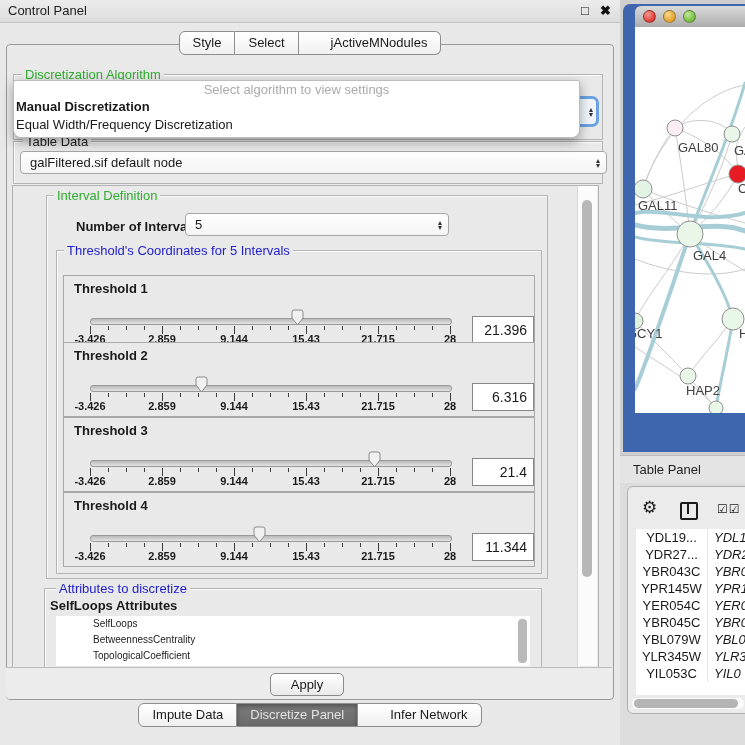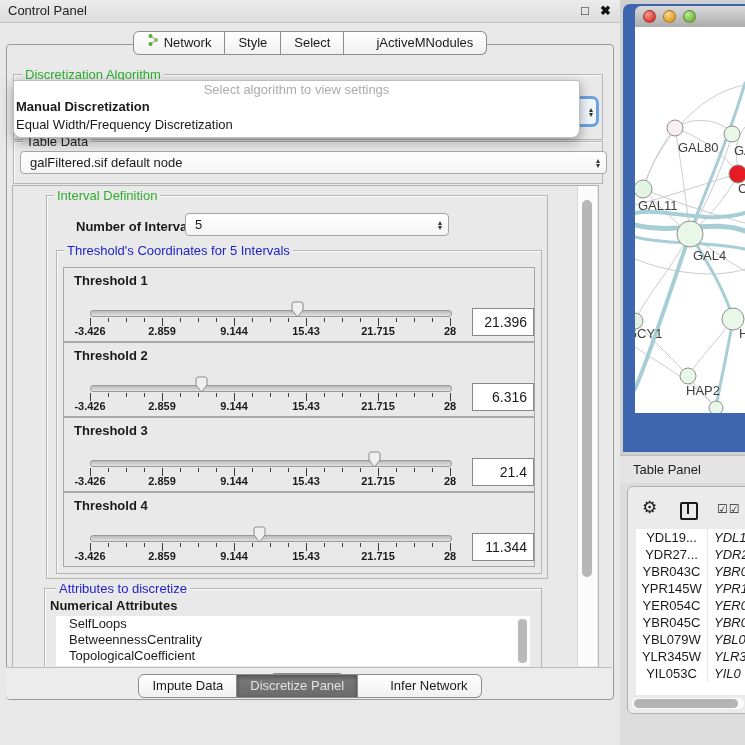--- a/index.html
+++ b/index.html
@@ -13,21 +13,21 @@
   #cp-header{left:0;top:0;width:620px;height:22px;
      background:linear-gradient(#ececec,#dcdcdc);border-bottom:1px solid #c2c2c2;}
   #cp-title{left:8px;top:0;line-height:22px;font-size:13px;color:#222;}
   .win-ctl{top:2px;font-size:13px;line-height:18px;color:#111;cursor:default;}
   #float-btn{left:581px;font-weight:bold;}
   #close-btn{left:600px;font-weight:bold;}
 
   
   .tabbar{display:flex;justify-content:center;}
   #top-tabbar{left:0;top:31px;width:620px;z-index:6;}
-  #bottom-tabbar{left:0;top:674px;width:620px;z-index:6;align-items:flex-end;}
+  #bottom-tabbar{left:0;top:703px;width:620px;z-index:6;align-items:flex-end;}
   .tab{height:22px;line-height:22px;padding:0 13px;font-size:13px;
        background:linear-gradient(#ffffff,#f0f0f0);border:1px solid #8d8d8d;
        border-left:none;display:flex;align-items:center;gap:5px;cursor:default;}
   .tab:first-child{border-left:1px solid #8d8d8d;border-radius:6px 0 0 6px;}
   .tab:last-child{border-radius:0 6px 6px 0;padding-left:32px;}
   .tab.sel{background:linear-gradient(#7a7a7a,#6b6b6b);color:#e2e2e2;
        box-shadow:inset 0 2px 4px rgba(0,0,0,.35);}
 
   
   #content-box{left:6px;top:44px;width:606px;height:654px;background:#e9e9e9;
@@ -88,21 +88,21 @@
   .tick-label{position:absolute;top:57px;transform:translateX(-50%);
       font-size:11px;font-weight:bold;color:#1a1a1a;white-space:nowrap;}
   .th-value{position:absolute;left:408px;top:40px;width:54px;height:26px;
       background:#ffffff;border:1px solid #878787;font-size:14px;line-height:26px;
       text-align:right;padding-right:6px;}
 
   
   #attr-group{left:44px;top:588px;width:496px;height:78px;}
   #attr-subtitle{left:50px;top:598px;font-size:13px;font-weight:bold;}
   #attr-list{left:56px;top:616px;width:459px;height:50px;background:#ffffff;overflow:hidden;}
-  .attr-item{font-size:13px;line-height:16px;padding-left:13px;white-space:nowrap;}
+  .attr-item{font-size:10px;line-height:16px;padding-left:13px;white-space:nowrap;margin-left:24px;}
   #attr-scroll{left:515px;top:616px;width:15px;height:50px;background:#fdfdfd;}
   #attr-thumb{left:3px;top:3px;width:9px;height:44px;background:#b9b9b9;border-radius:4px;}
 
   
   #apply-row{left:6px;top:667px;width:606px;height:31px;background:#ececec;
       border-top:1px solid #bdbdbd;border-radius:0 0 4px 4px;}
   #apply-btn{left:264px;top:5px;width:72px;height:21px;
       background:linear-gradient(#ffffff,#e9e9e9);border:1px solid #8a8a8a;
       border-radius:5px;font-size:13px;text-align:center;line-height:21px;cursor:default;}
 
@@ -150,30 +150,20 @@
   <div id="control-panel" class="abs">
 
     <div id="cp-header" class="abs">
       <div id="cp-title" class="abs">Control Panel</div>
       <div id="float-btn" class="abs win-ctl">□</div>
       <div id="close-btn" class="abs win-ctl">✖</div>
     </div>
 
     <div id="top-tabbar" class="abs tabbar">
         <div class="tab">
-          <span><svg width="12" height="14" viewBox="0 0 12 14">
-              <line x1="3.5" y1="3" x2="9" y2="7" stroke="#999" stroke-width="1"></line>
-              <line x1="3.5" y1="11" x2="9" y2="7" stroke="#999" stroke-width="1"></line>
-              <circle cx="3.5" cy="3" r="2" fill="#55aa33"></circle>
-              <circle cx="3.5" cy="11" r="2" fill="#55aa33"></circle>
-              <circle cx="9" cy="7" r="2" fill="#7dc455"></circle>
-            </svg></span>
-          <span>Network</span>
-        </div>
-        <div class="tab">
           <span>Style</span>
         </div>
         <div class="tab">
           <span>Select</span>
         </div>
         <div class="tab">
           <span>jActiveMNodules</span>
         </div>
       </div>
 
@@ -222,21 +212,21 @@
       <span class="val">5</span>
       <span class="spin">
         <span>▴</span>
         <span>▾</span>
       </span>
     </div>
 
     <div id="thresholds-group" class="abs group">
       <span class="group-title t-blue" style="left:7px">Threshold's Coordinates for 5 Intervals</span>
       <div id="th-panels">
-          <div class="th-panel" style="top: 16px;">
+          <div class="th-panel" style="top: 24px;">
             <div class="th-label">Threshold 1</div>
             <div class="th-track"></div>
             <div class="th-handle" style="left: 227.291px;"><svg width="13" height="17" viewBox="0 0 13 17">
                 <path d="M1,3 Q1,1 3,1 L10,1 Q12,1 12,3 L12,9 L6.5,16 L1,9 Z" fill="#f0f0f0" stroke="#8b8b8b" stroke-width="1"></path>
               </svg></div>
             <div class="th-ticks">
               <span class="tick" style="left: 0px; height: 8px;"></span>
               <span class="tick" style="left: 18px; height: 4px;"></span>
               <span class="tick" style="left: 36px; height: 4px;"></span>
               <span class="tick" style="left: 54px; height: 4px;"></span>
@@ -376,21 +366,21 @@
             <span class="tick-label" style="left: 314px;">21.715</span>
             <span class="tick-label" style="left: 386px;">28</span>
             <div class="th-value">11.344</div>
           </div>
         </div>
     </div>
 
     <div id="attr-group" class="abs group">
       <span class="group-title t-blue" style="left:11px">Attributes to discretize</span>
     </div>
-    <div id="attr-subtitle" class="abs">Numerical Attributes</div>
+    <div id="attr-subtitle" class="abs">SelfLoops Attributes</div>
     <div id="attr-list" class="abs">
         <div class="attr-item">SelfLoops</div>
         <div class="attr-item">BetweennessCentrality</div>
         <div class="attr-item">TopologicalCoefficient</div>
       </div>
     <div id="attr-scroll" class="abs">
       <div id="attr-thumb" class="abs"></div>
     </div>
 
     <div id="apply-row" class="abs">

